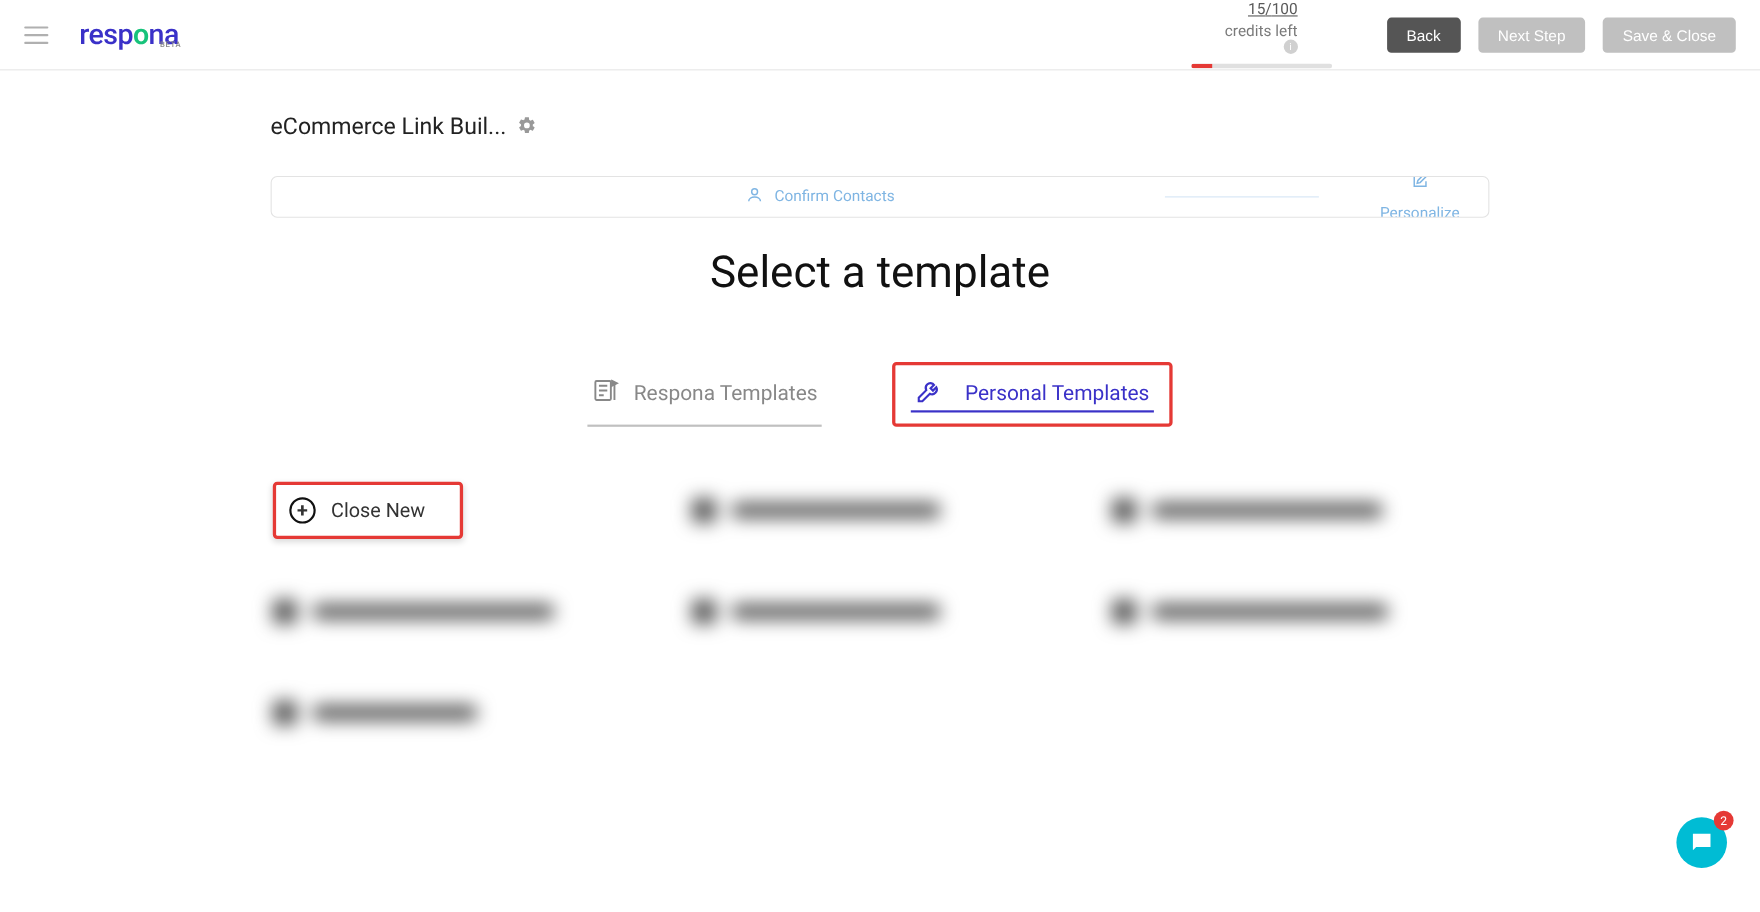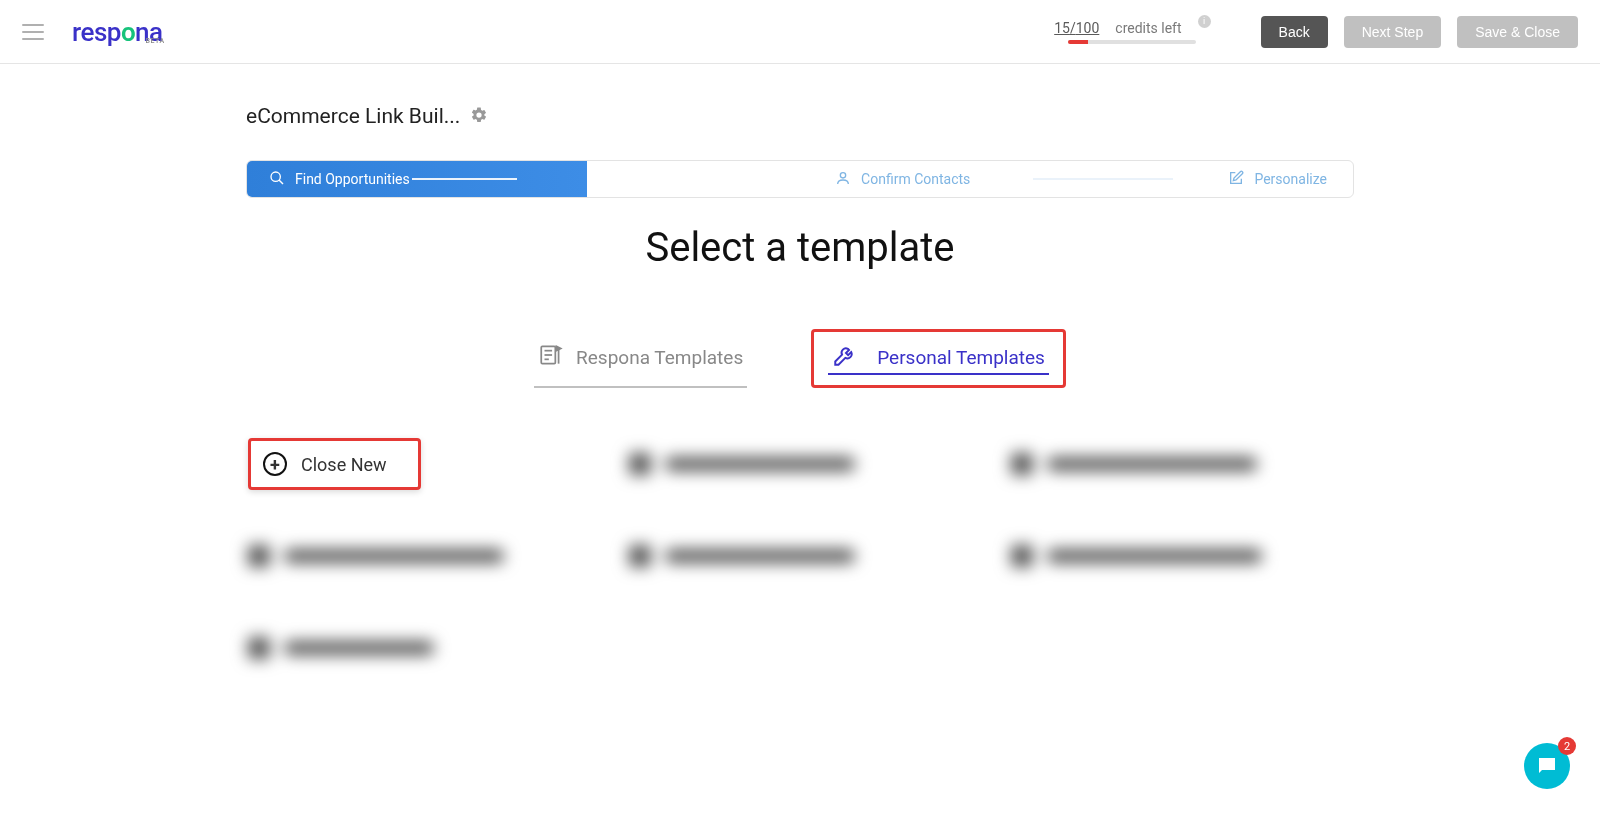--- a/index.html
+++ b/index.html
@@ -63,22 +63,23 @@
   .credits-wrap {
     display: flex;
     flex-direction: column;
     align-items: center;
     margin-right: 34px;
   }
   .credits-text {
     font-size: 14px;
     color: #7a7a7a;
     display: flex;
-    align-items: flex-start;
-    gap: 16px;
+    align-items: flex-end;
+    gap: 4px;
+    flex-direction: column;
   }
   .credits-text .num {
     color: #5a5a5a;
     text-decoration: underline;
   }
   .credits-info {
     width: 13px;
     height: 13px;
     border-radius: 50%;
     background: #d0d0d0;
@@ -124,21 +125,21 @@
     background: #c0c0c0;
   }
   
   
   .content {
     width: 1108px;
     margin: 40px auto 0;
   }
   .campaign-title-row {
     display: flex;
-    align-items: flex-end;
+    align-items: center;
     gap: 10px;
     margin-bottom: 32px;
   }
   .campaign-title {
     font-size: 21px;
     color: #222;
   }
   .gear-icon {
     color: #999;
   }
@@ -206,20 +207,21 @@
     position: absolute;
     top: 50%;
     right: 25px;
     width: 140px;
     height: 1px;
     background: #d5e5f5;
     transform: translateY(-50%);
   }
   .step-4 {
     padding-right: 26px;
+    flex-direction: column;
   }
   .step-icon {
     flex-shrink: 0;
   }
   
   
   .main-heading {
     text-align: center;
     font-size: 40px;
     color: #111;
@@ -384,29 +386,20 @@
   <div class="campaign-title-row">
     <div class="campaign-title">eCommerce Link Buil...</div>
     <span class="gear-icon">
       <svg width="18" height="18" viewBox="0 0 24 24" fill="currentColor">
           <path d="M19.14 12.94a7.07 7.07 0 000-1.88l2.03-1.58a.5.5 0 00.12-.64l-1.92-3.32a.5.5 0 00-.6-.22l-2.39.96a7.03 7.03 0 00-1.62-.94l-.36-2.54A.5.5 0 0013.9 2h-3.84a.5.5 0 00-.49.42l-.36 2.54c-.58.24-1.12.55-1.62.94l-2.39-.96a.5.5 0 00-.6.22L2.68 8.48a.5.5 0 00.12.64l2.03 1.58a7.07 7.07 0 000 1.88l-2.03 1.58a.5.5 0 00-.12.64l1.92 3.32c.13.22.39.31.6.22l2.39-.96c.5.39 1.04.7 1.62.94l.36 2.54c.04.24.25.42.49.42h3.84c.24 0 .45-.18.49-.42l.36-2.54c.58-.24 1.12-.55 1.62-.94l2.39.96c.21.09.47 0 .6-.22l1.92-3.32a.5.5 0 00-.12-.64l-2.03-1.58zM12 15.5A3.5 3.5 0 1112 8.5a3.5 3.5 0 010 7z"></path>
         </svg>
     </span>
   </div>
 
   <div class="stepper">
-    <div class="step step-1">
-      <span class="step-icon">
-        <svg width="16" height="16" viewBox="0 0 24 24" fill="none" stroke="currentColor" stroke-width="2">
-            <circle cx="10" cy="10" r="7"></circle>
-            <line x1="21" y1="21" x2="15" y2="15"></line>
-          </svg>
-      </span>
-      <span>Find Opportunities</span>
-    </div>
     <div class="step step-3">
       <span class="step-icon">
         <svg width="16" height="16" viewBox="0 0 24 24" fill="none" stroke="currentColor" stroke-width="2">
             <circle cx="12" cy="8" r="4"></circle>
             <path d="M4 21c0-4 4-6 8-6s8 2 8 6"></path>
           </svg>
       </span>
       <span>Confirm Contacts</span>
     </div>
     <div class="step step-4">

